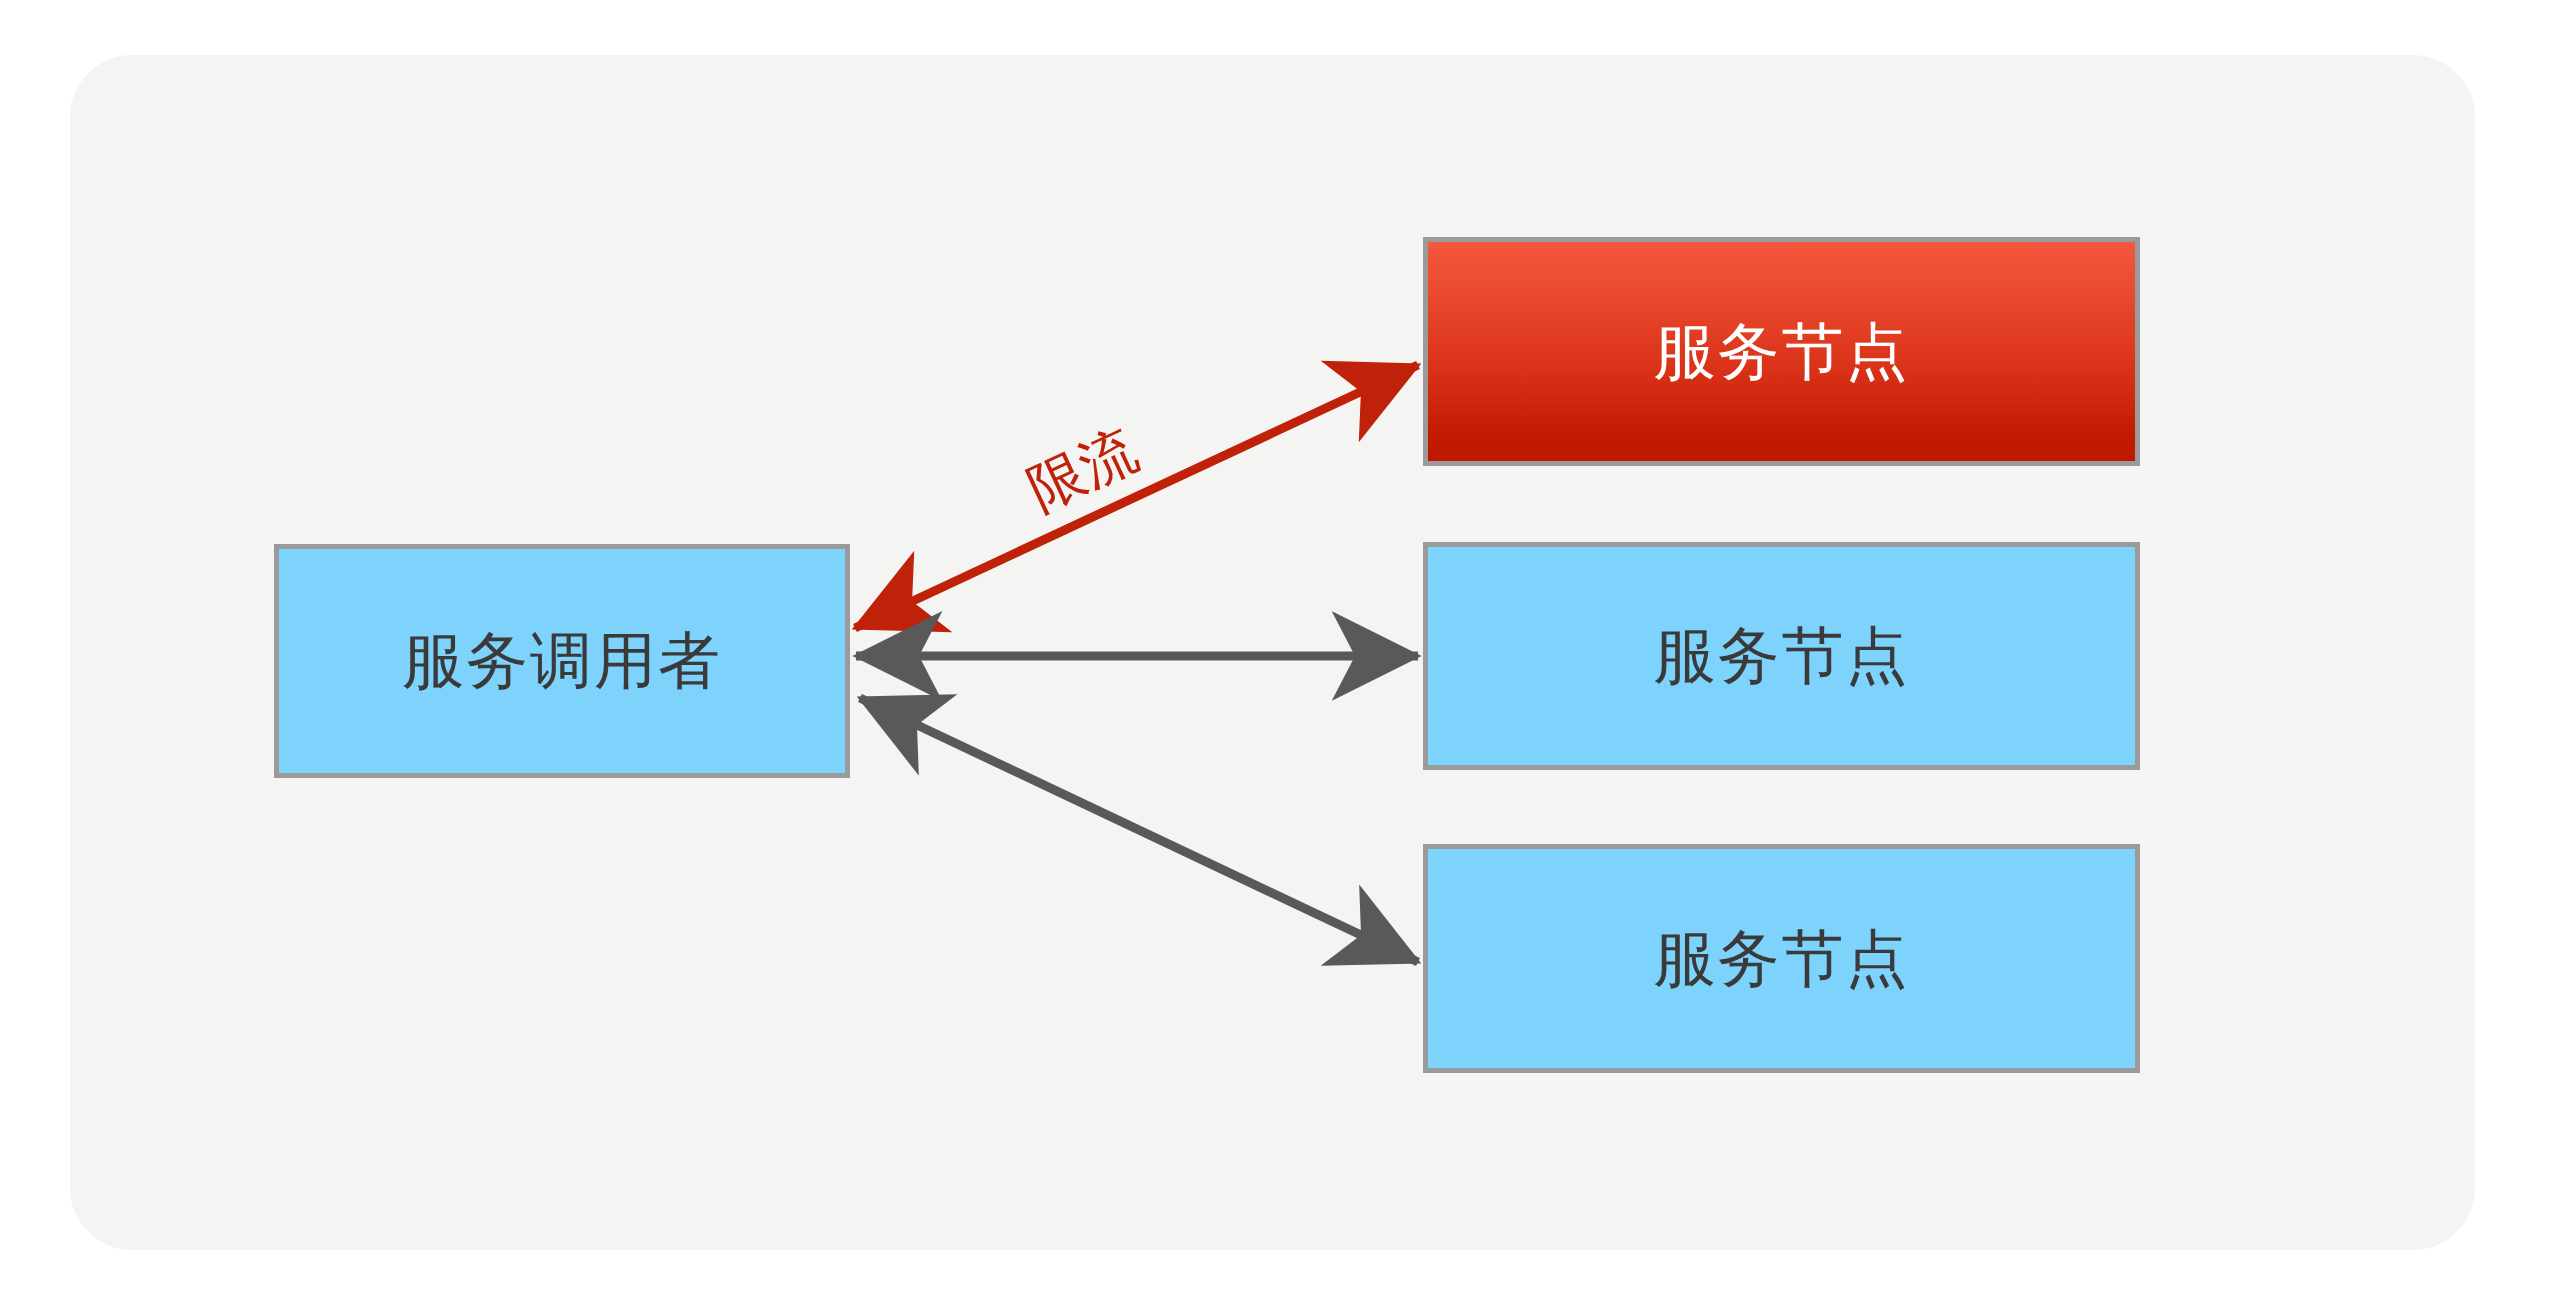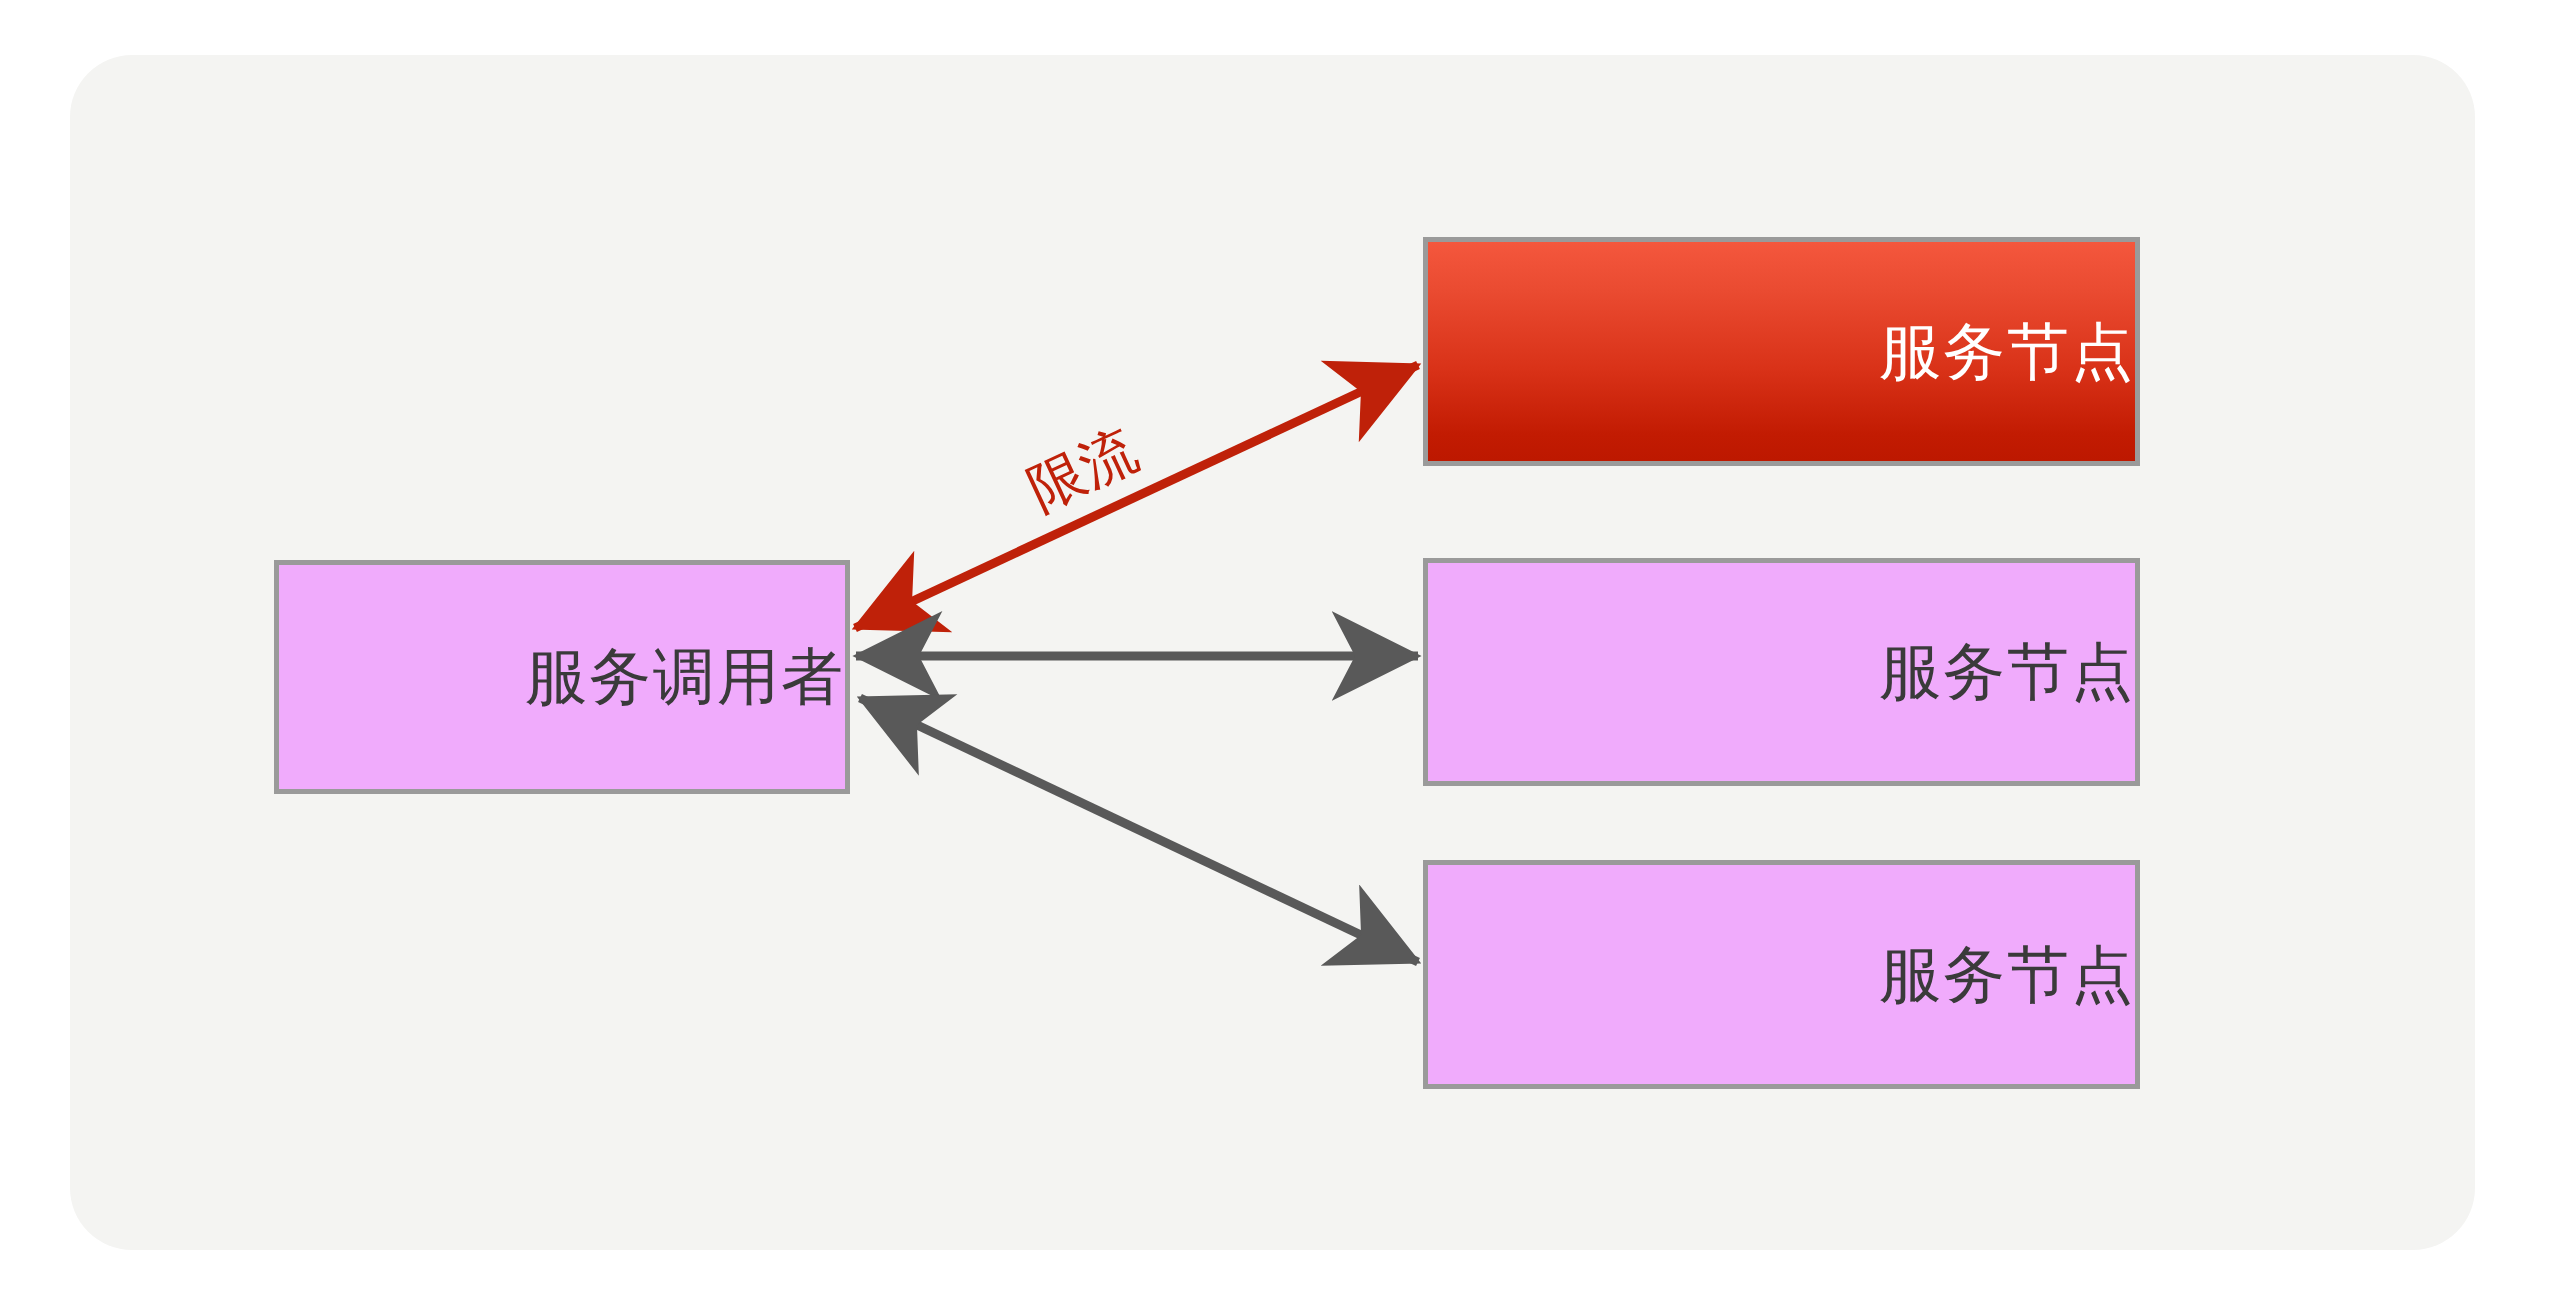--- a/index.html
+++ b/index.html
@@ -40,34 +40,33 @@
     width: 2563px;
     height: 1313px;
     pointer-events: none;
   }
 
   .node {
     position: absolute;
     box-sizing: border-box;
     display: flex;
     align-items: center;
-    justify-content: flex-end;
+    justify-content: center;
     border: 5px solid #9a9a9a;
   }
 
   .node-label {
     font-size: 62px;
     line-height: 1;
     letter-spacing: 2px;
     white-space: nowrap;
   }
 
   .node.beige {
-    background: #f0abfc;
-    margin-top: 16px;
+    background: #7dd3fc;
   }
   .node.beige .node-label {
     color: #3a3a3a;
   }
 
   .node.red {
     background: linear-gradient(to bottom, #f4573d 0%, #ea4b31 22%, #d93218 58%, #c21b02 88%, #bd1800 100%);
   }
   .node.red .node-label {
     color: #ffffff;

